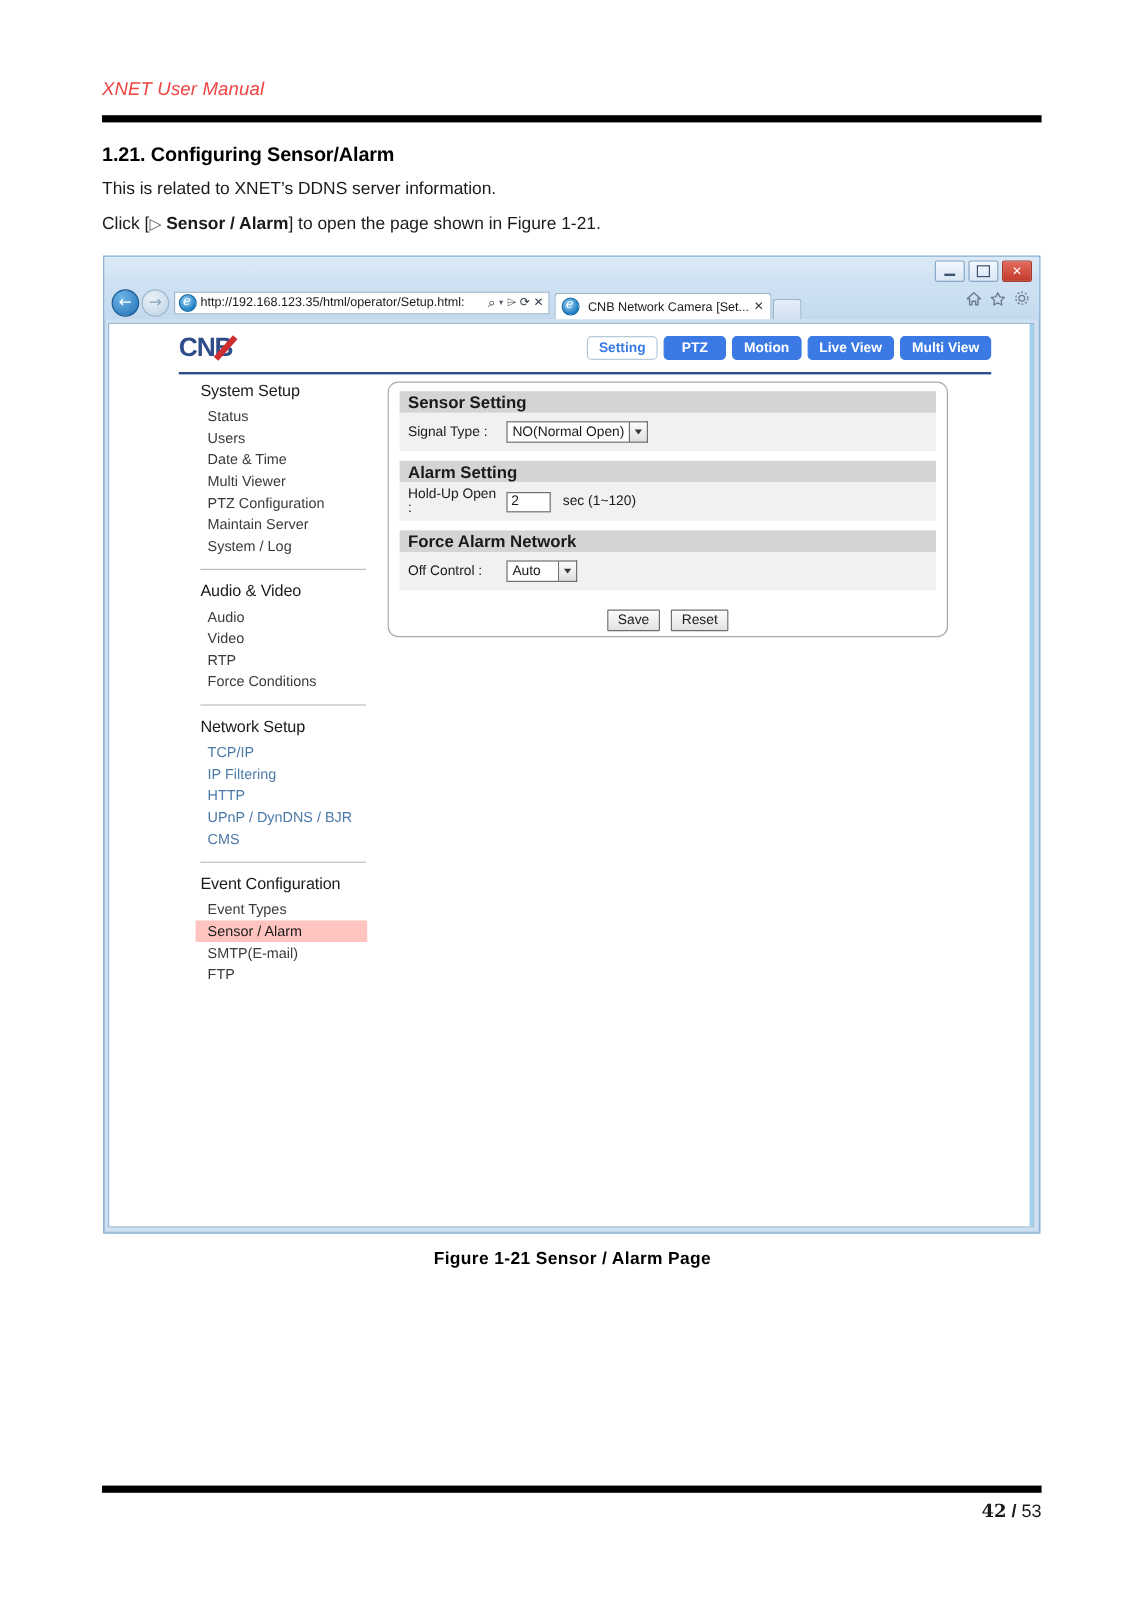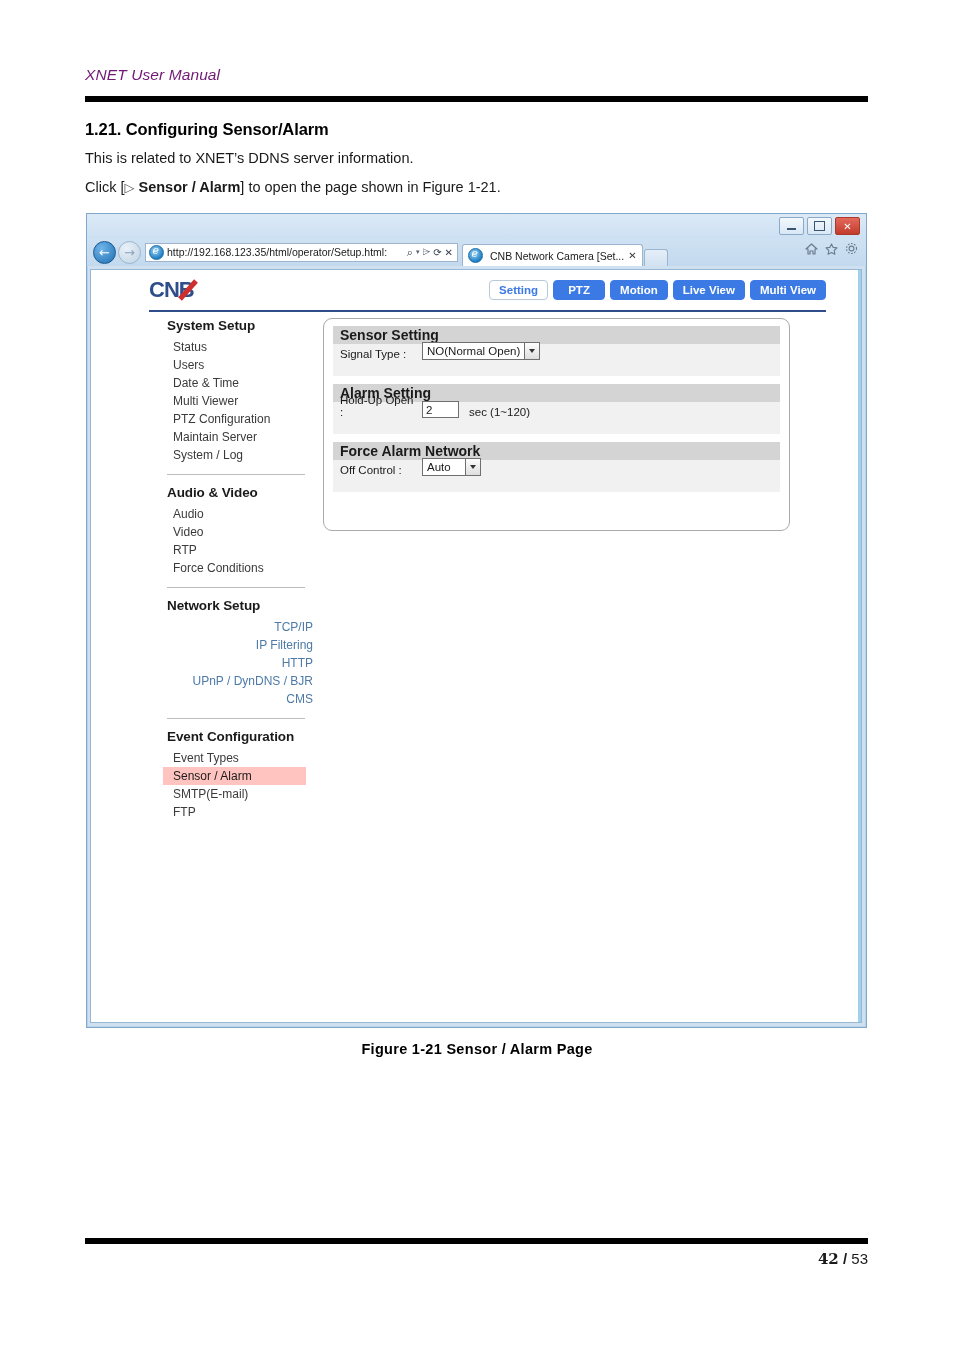--- a/index.html
+++ b/index.html
@@ -16,21 +16,21 @@
     overflow: hidden;
   }
 
   
   .doc-header {
     position: absolute;
     left: 85px; top: 66px;
     font-family: "Liberation Sans", sans-serif;
     font-style: italic;
     font-size: 15.5px;
-    color: #701a75;
+    color: #ef4444;
     letter-spacing: 0.1px;
   }
   .rule-top {
     position: absolute;
     left: 85px; top: 96px;
     width: 783px; height: 6px;
     background: #000000;
   }
 
   .sec-title {
@@ -284,33 +284,33 @@
     padding-top: 4px;
   }
   .sidebar {
     position: absolute;
     left: 72px; top: 4px;
     width: 150px;
   }
   .side-group { margin-bottom: 2px; }
   .side-head {
     font-size: 13.5px;
-    font-weight: bold;
+    font-weight: normal;
     color: #1a1a1a;
     margin: 0 0 5px 4px;
     letter-spacing: -0.1px;
   }
   .side-item {
     font-size: 12px;
     color: #3a3a3a;
     padding: 1.5px 0 1.5px 10px;
     line-height: 15px;
     white-space: nowrap;
   }
-  .side-item.link { color: #4d7aa8; text-align: right; }
+  .side-item.link { color: #4d7aa8; }
   .side-item.sel {
     background: #ffc4c0;
     color: #1a1a1a;
     padding-left: 10px;
     width: 133px;
   }
   .side-sep {
     height: 1px;
     background: #bdbdbd;
     margin: 10px 8px 10px 4px;
@@ -335,21 +335,21 @@
     color: #1a1a1a;
     padding: 3px 7px;
     box-sizing: border-box;
     height: 18px;
     line-height: 12px;
   }
   .sec-row {
     background: #f1f1f1;
     height: 25px;
     display: flex;
-    align-items: flex-end;
+    align-items: center;
     padding: 16px 7px;
     box-sizing: border-box;
     gap: 4px;
   }
   .f-label {
     font-size: 11.5px;
     color: #1a1a1a;
     width: 78px;
     flex: 0 0 auto;
   }
@@ -624,20 +624,24 @@
         <div class="sec-row">
           <span class="f-label">Off Control :</span>
           <span class="sel-box">
             <span class="sel-text" style="min-width:44px">Auto</span>
             <span class="sel-arrow">
                 <i></i>
               </span>
           </span>
         </div>
 
+        <div class="btnrow">
+          <div class="winbtn-std">Save</div>
+          <div class="winbtn-std">Reset</div>
+        </div>
       </div>
 
     </div>
   </div>
 </div>
 
 <div class="caption">Figure 1-21 Sensor / Alarm Page</div>
 
 <div class="rule-bot"></div>
 <div class="pagenum">

